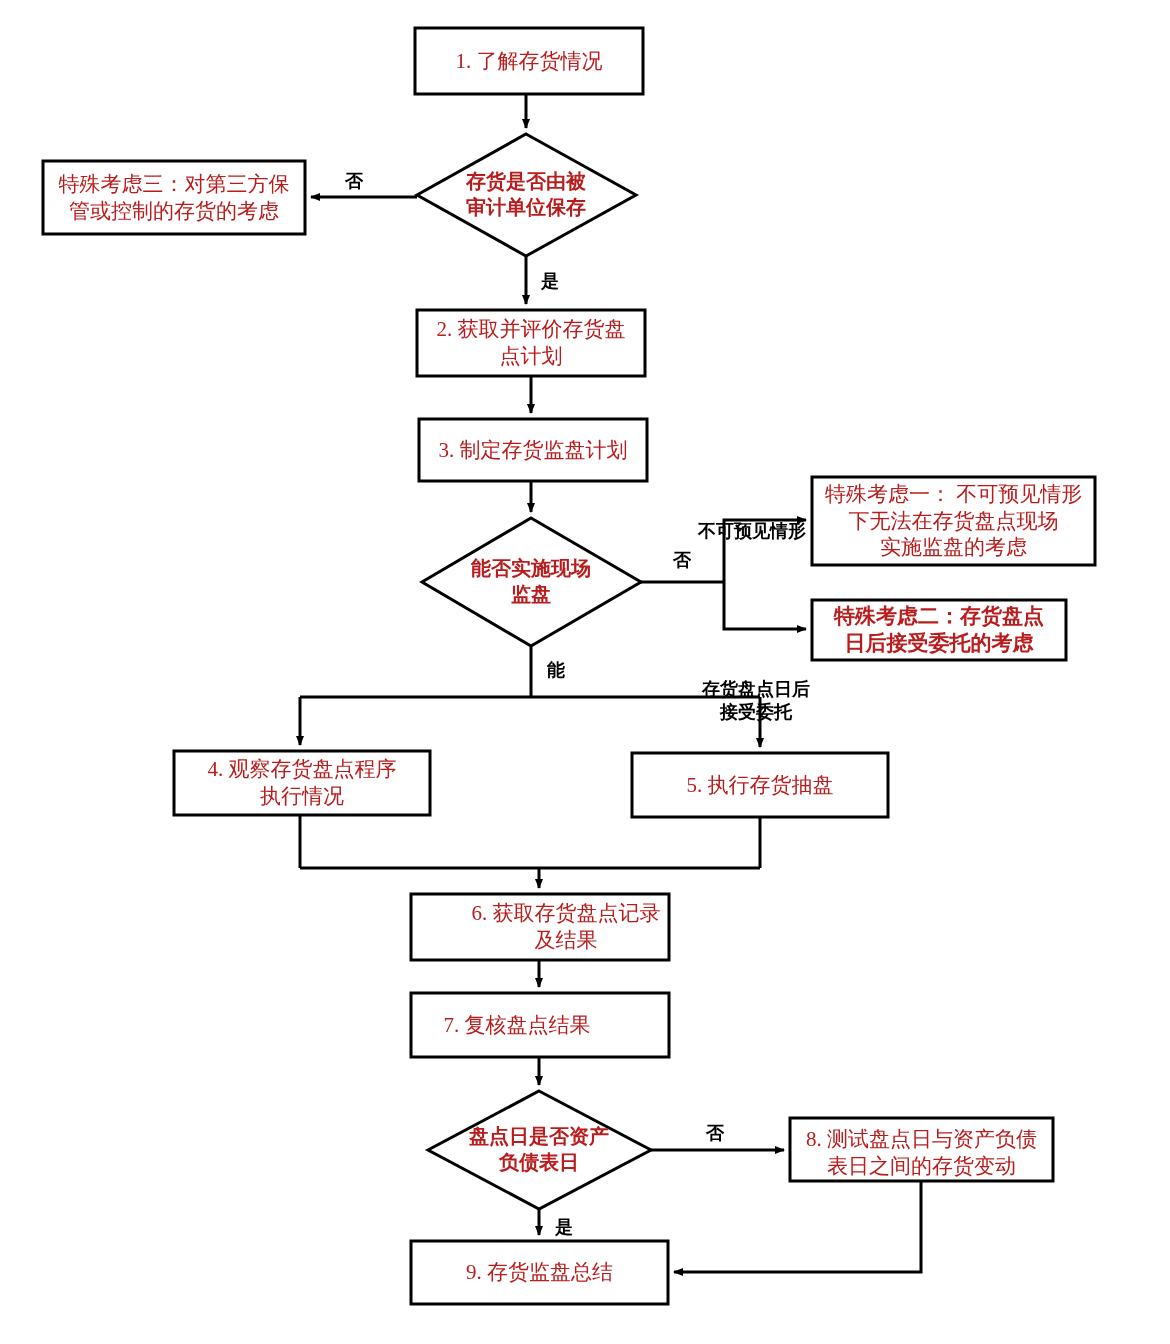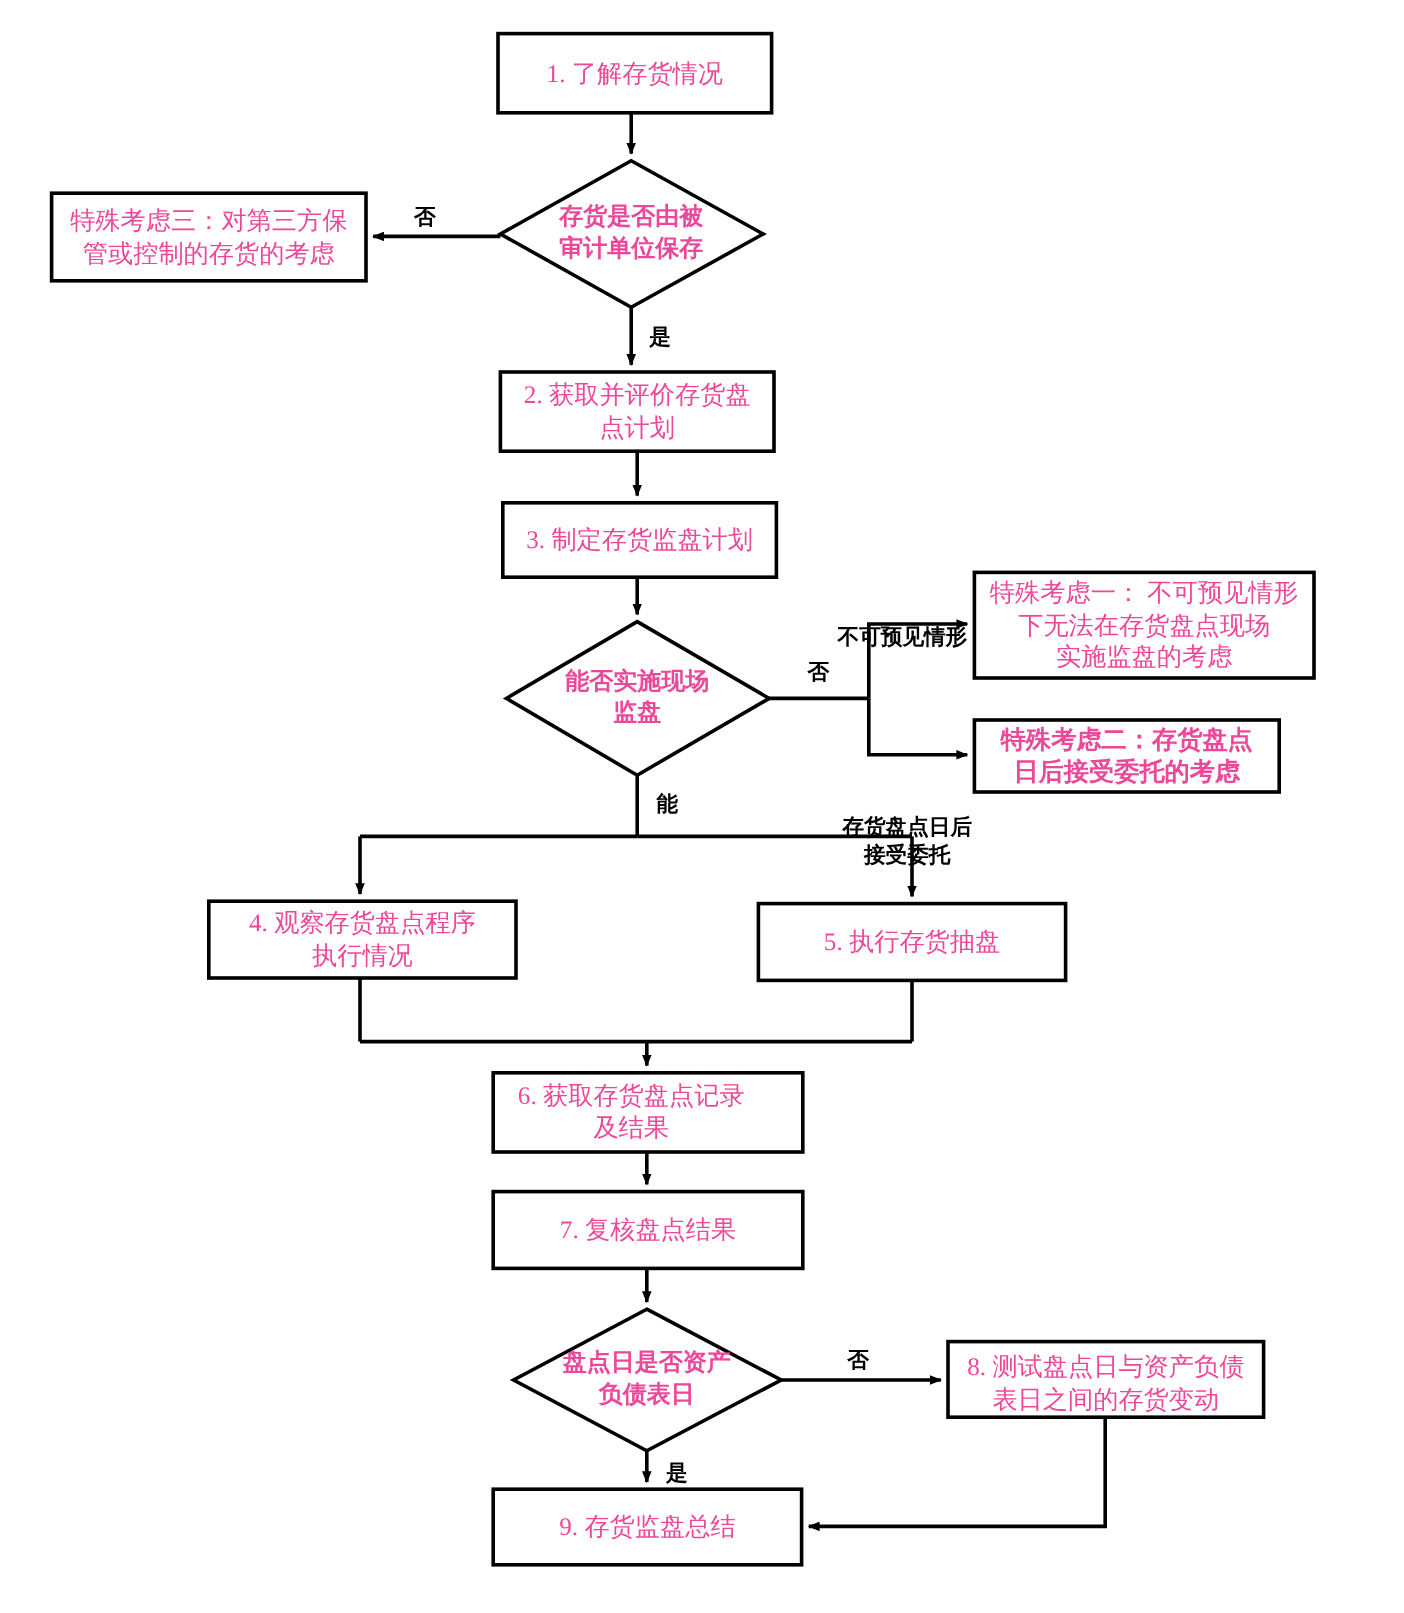--- a/index.html
+++ b/index.html
@@ -35,21 +35,21 @@
     stroke: #000000;
     stroke-width: 3;
     fill: none;
   }
   .node-label {
     position: absolute;
     display: flex;
     align-items: center;
     justify-content: center;
     text-align: center;
-    color: #ec4899;
+    color: #b91c1c;
     line-height: 1.28;
     white-space: pre-line;
     pointer-events: none;
   }
   .label-process {
     font-family: "Liberation Serif", "DejaVu Serif", serif;
     font-size: 21px;
     font-weight: 400;
   }
   .label-decision {
@@ -170,24 +170,24 @@
 实施监盘的考虑</div>
 
   <div class="node-label label-process" style="left:812px; top:600px; width:254px; height:60px;font-weight:bold;">特殊考虑二：存货盘点
 日后接受委托的考虑</div>
 
   <div class="node-label label-process" style="left:174px; top:751px; width:256px; height:64px;">4. 观察存货盘点程序
 执行情况</div>
 
   <div class="node-label label-process" style="left:632px; top:753px; width:256px; height:64px;">5. 执行存货抽盘</div>
 
-  <div class="node-label label-process" style="left:411px; top:894px; width:230px; height:66px;">6. 获取存货盘点记录
+  <div class="node-label label-process" style="left:411px; top:894px; width:230px; height:66px;padding-left:40px;">6. 获取存货盘点记录
 及结果</div>
 
-  <div class="node-label label-process" style="left:411px; top:993px; width:258px; height:64px;">7. 复核盘点结果</div>
+  <div class="node-label label-process" style="left:388px; top:993px; width:258px; height:64px;">7. 复核盘点结果</div>
 
   <div class="node-label label-decision" style="left:432px; top:1100px; width:214px; height:100px;">盘点日是否资产
 负债表日</div>
 
   <div class="node-label label-process" style="left:790px; top:1118px; width:263px; height:69px;">8. 测试盘点日与资产负债
 表日之间的存货变动</div>
 
   <div class="node-label label-process" style="left:411px; top:1241px; width:257px; height:63px;">9. 存货监盘总结</div>
 
   <div class="edge-label" style="left:345px; top:170px;">否</div>

